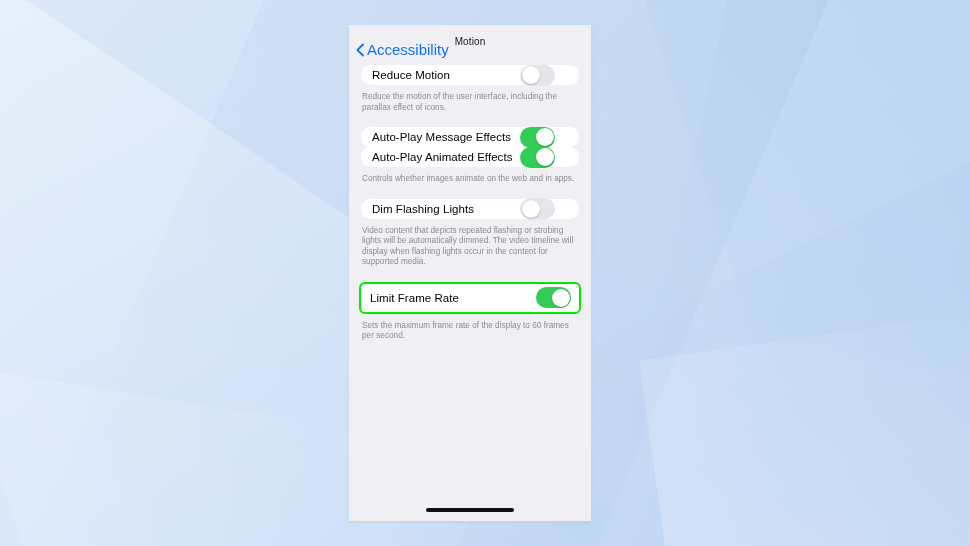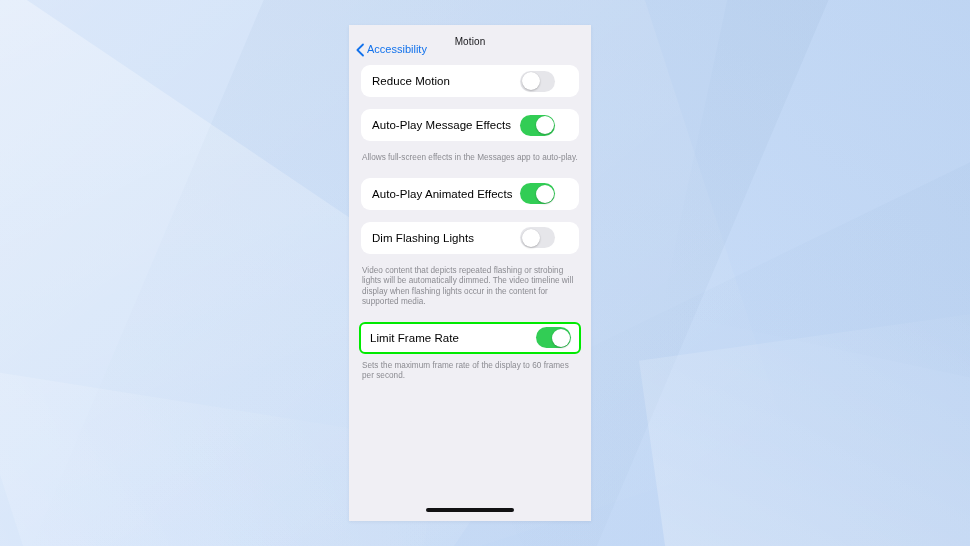--- a/index.html
+++ b/index.html
@@ -83,22 +83,23 @@
 
   
   #navbar {
     position: relative;
     height: 33px;
     display: flex;
     align-items: center;
   }
   #back-link {
     display: flex;
+    align-items: center;
     color: #1272ec;
-    font-size: 11px;
+    font-size: 15px;
     margin-left: 6px;
     cursor: pointer;
     white-space: nowrap;
     margin-top: 16px;
   }
   #back-chevron {
     display: inline-block;
     width: 10px;
     height: 14px;
     margin-right: 2px;
@@ -117,24 +118,24 @@
   }
 
   
   #list {
     padding: 0 0 0 0;
   }
   .group {
     margin-bottom: 0;
   }
   .card {
-    margin: 12px 12px;
+    margin: 0 12px;
     background: #ffffff;
     border-radius: 9px;
-    height: 32px;
+    height: 20px;
     display: flex;
     align-items: center;
     justify-content: space-between;
     padding: 0 24px 0 11px;
     box-sizing: border-box;
   }
   .card.highlighted {
     border: 2px solid #00ea00;
     border-radius: 6px;
     height: 32px;
@@ -221,39 +222,40 @@
 
   <div id="list">
 
     <div class="group">
       <div class="card" style="margin-top:7px;">
         <span class="row-label">Reduce Motion</span>
         <span class="toggle off">
           <span class="knob"></span>
         </span>
       </div>
+      <div class="footnote">Reduce the motion of the user interface, including the parallax effect of icons.</div>
     </div>
 
     <div class="group">
       <div class="card">
         <span class="row-label">Auto-Play Message Effects</span>
         <span class="toggle on">
           <span class="knob"></span>
         </span>
       </div>
-      <div class="footnote">Allows full-screen effects in the Messages app to auto-play.</div>
     </div>
 
     <div class="group">
       <div class="card">
         <span class="row-label">Auto-Play Animated Effects</span>
         <span class="toggle on">
           <span class="knob"></span>
         </span>
       </div>
+      <div class="footnote">Controls whether images animate on the web and in apps.</div>
     </div>
 
     <div class="group">
       <div class="card">
         <span class="row-label">Dim Flashing Lights</span>
         <span class="toggle off">
           <span class="knob"></span>
         </span>
       </div>
       <div class="footnote">Video content that depicts repeated flashing or strobing lights will be automatically dimmed. The video timeline will display when flashing lights occur in the content for supported media.</div>

